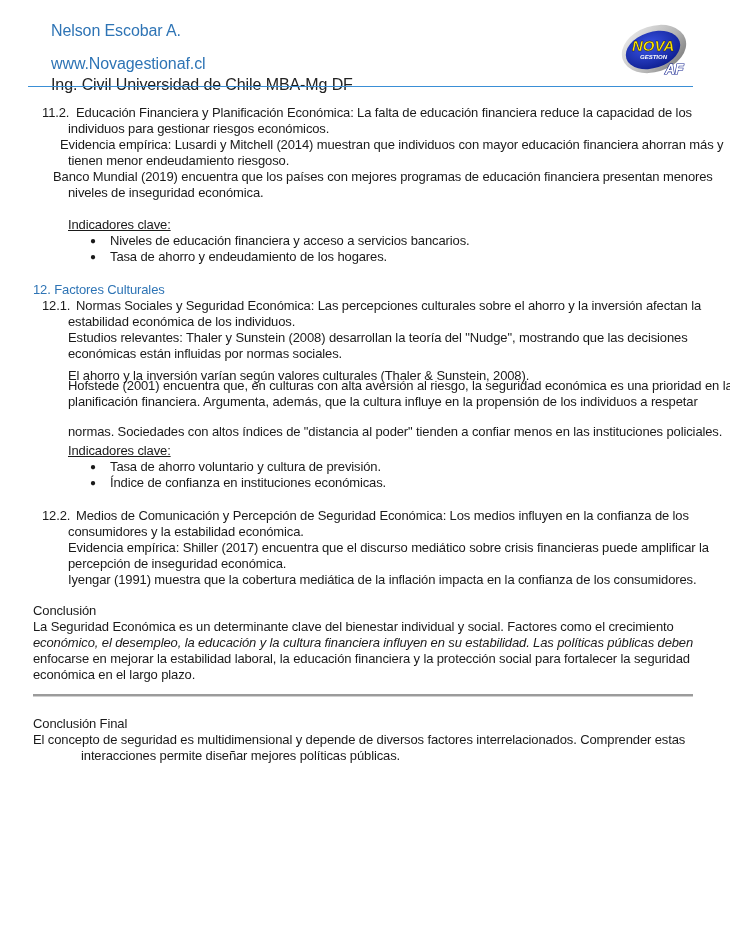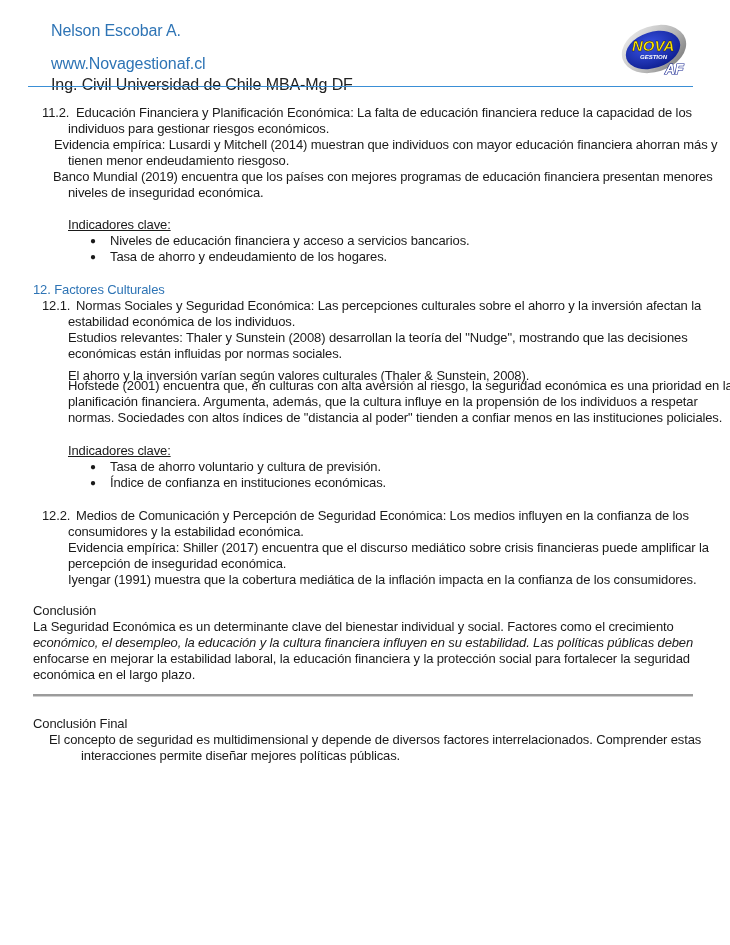--- a/index.html
+++ b/index.html
@@ -45,21 +45,21 @@
     <text x="22" y="37" font-family="Liberation Sans, sans-serif" font-weight="bold" font-style="italic" font-size="6" fill="#ffffff">GESTION</text>
     <text x="47" y="52" font-family="Liberation Sans, sans-serif" font-weight="bold" font-style="italic" font-size="14" fill="#ffffff" stroke="#0d1c8c" stroke-width="1.2" paint-order="stroke">AF</text>
   </svg>
 </div>
 <div class="rule-blue"></div>
 
 <div>
   <div class="line" style="left:42px; top:105px;">11.2.</div>
   <div class="line" style="left:76px; top:105px;">Educación Financiera y Planificación Económica: La falta de educación financiera reduce la capacidad de los</div>
   <div class="line" style="left:68px; top:121px;">individuos para gestionar riesgos económicos.</div>
-  <div class="line" style="left:54px; top:137px;">Evidencia empírica: Lusardi y Mitchell (2014) muestran que individuos con mayor educación financiera ahorran más y</div>
+  <div class="line" style="left:60px; top:137px;">Evidencia empírica: Lusardi y Mitchell (2014) muestran que individuos con mayor educación financiera ahorran más y</div>
   <div class="line" style="left:68px; top:153px;">tienen menor endeudamiento riesgoso.</div>
   <div class="line" style="left:53px; top:169px;">Banco Mundial (2019) encuentra que los países con mejores programas de educación financiera presentan menores</div>
   <div class="line" style="left:68px; top:185px;">niveles de inseguridad económica.</div>
 
   <div class="line u" style="left:68px; top:217px;">Indicadores clave:</div>
   <div class="bullet" style="left:90px; top:235px;">●</div>
   <div class="line" style="left:110px; top:233px;">Niveles de educación financiera y acceso a servicios bancarios.</div>
   <div class="bullet" style="left:90px; top:251px;">●</div>
   <div class="line" style="left:110px; top:249px;">Tasa de ahorro y endeudamiento de los hogares.</div>
 </div>
@@ -68,21 +68,21 @@
 
 <div>
   <div class="line" style="left:42px; top:298px;">12.1.</div>
   <div class="line" style="left:76px; top:298px;">Normas Sociales y Seguridad Económica: Las percepciones culturales sobre el ahorro y la inversión afectan la</div>
   <div class="line" style="left:68px; top:314px;">estabilidad económica de los individuos.</div>
   <div class="line" style="left:68px; top:330px;">Estudios relevantes: Thaler y Sunstein (2008) desarrollan la teoría del "Nudge", mostrando que las decisiones</div>
   <div class="line" style="left:68px; top:346px;">económicas están influidas por normas sociales.</div>
   <div class="line" style="left:68px; top:368px;">El ahorro y la inversión varían según valores culturales (Thaler &amp; Sunstein, 2008).</div>
   <div class="line" style="left:68px; top:378px;">Hofstede (2001) encuentra que, en culturas con alta aversión al riesgo, la seguridad económica es una prioridad en la</div>
   <div class="line" style="left:68px; top:394px;">planificación financiera. Argumenta, además, que la cultura influye en la propensión de los individuos a respetar</div>
-  <div class="line" style="left:68px; top:410px;">normas. Sociedades con altos índices de "distancia al poder" tienden a confiar menos en las instituciones policiales.</div>
+  <div class="line" style="left:68px; top:424px;">normas. Sociedades con altos índices de "distancia al poder" tienden a confiar menos en las instituciones policiales.</div>
 
   <div class="line u" style="left:68px; top:443px;">Indicadores clave:</div>
   <div class="bullet" style="left:90px; top:461px;">●</div>
   <div class="line" style="left:110px; top:459px;">Tasa de ahorro voluntario y cultura de previsión.</div>
   <div class="bullet" style="left:90px; top:477px;">●</div>
   <div class="line" style="left:110px; top:475px;">Índice de confianza en instituciones económicas.</div>
 </div>
 
 <div>
   <div class="line" style="left:42px; top:508px;">12.2.</div>
@@ -98,15 +98,15 @@
   <div class="line" style="left:33px; top:619px;">La Seguridad Económica es un determinante clave del bienestar individual y social. Factores como el crecimiento</div>
   <div class="line" style="left:33px; top:635px;font-style:italic;">económico, el desempleo, la educación y la cultura financiera influyen en su estabilidad. Las políticas públicas deben</div>
   <div class="line" style="left:33px; top:651px;">enfocarse en mejorar la estabilidad laboral, la educación financiera y la protección social para fortalecer la seguridad</div>
   <div class="line" style="left:33px; top:667px;">económica en el largo plazo.</div>
 </div>
 
 <div class="rule-gray"></div>
 
 <div>
   <div class="line" style="left:33px; top:716px;">Conclusión Final</div>
-  <div class="line" style="left:49px; top:732px;">El concepto de seguridad es multidimensional y depende de diversos factores interrelacionados. Comprender estas</div>
+  <div class="line" style="left:33px; top:732px;">El concepto de seguridad es multidimensional y depende de diversos factores interrelacionados. Comprender estas</div>
   <div class="line" style="left:33px; top:748px;margin-left:48px;">interacciones permite diseñar mejores políticas públicas.</div>
 </div>
 
 </body></html>

